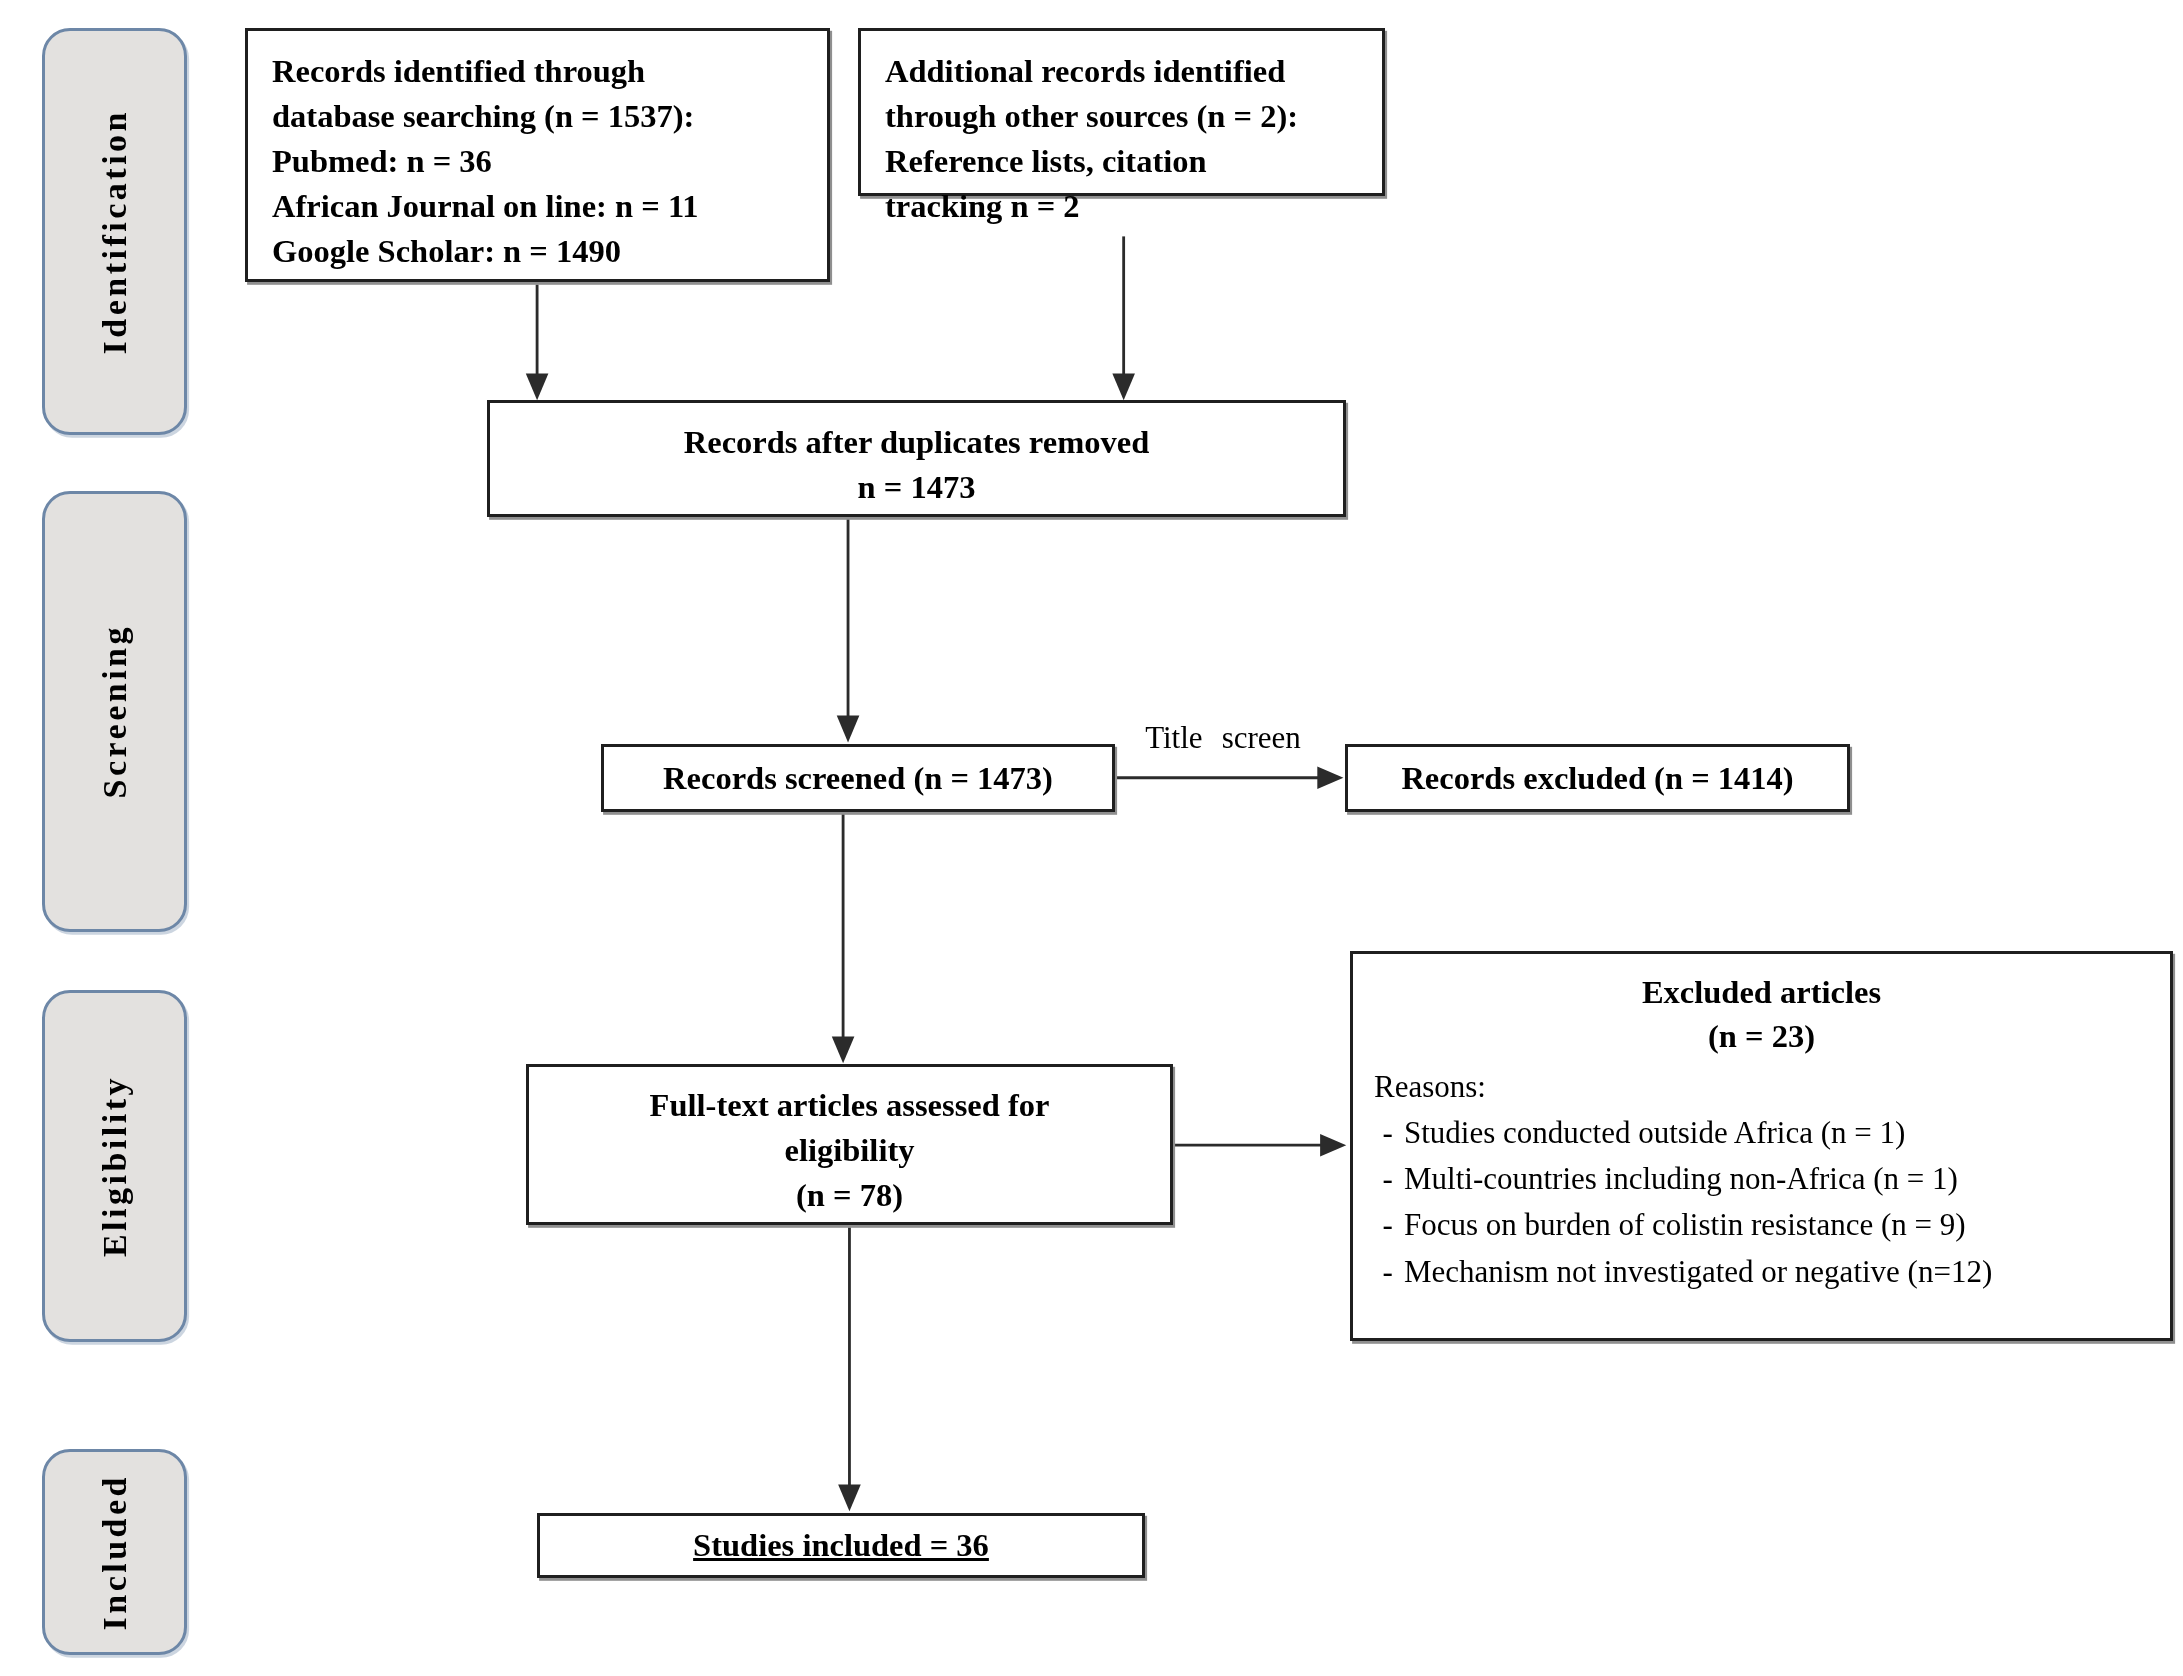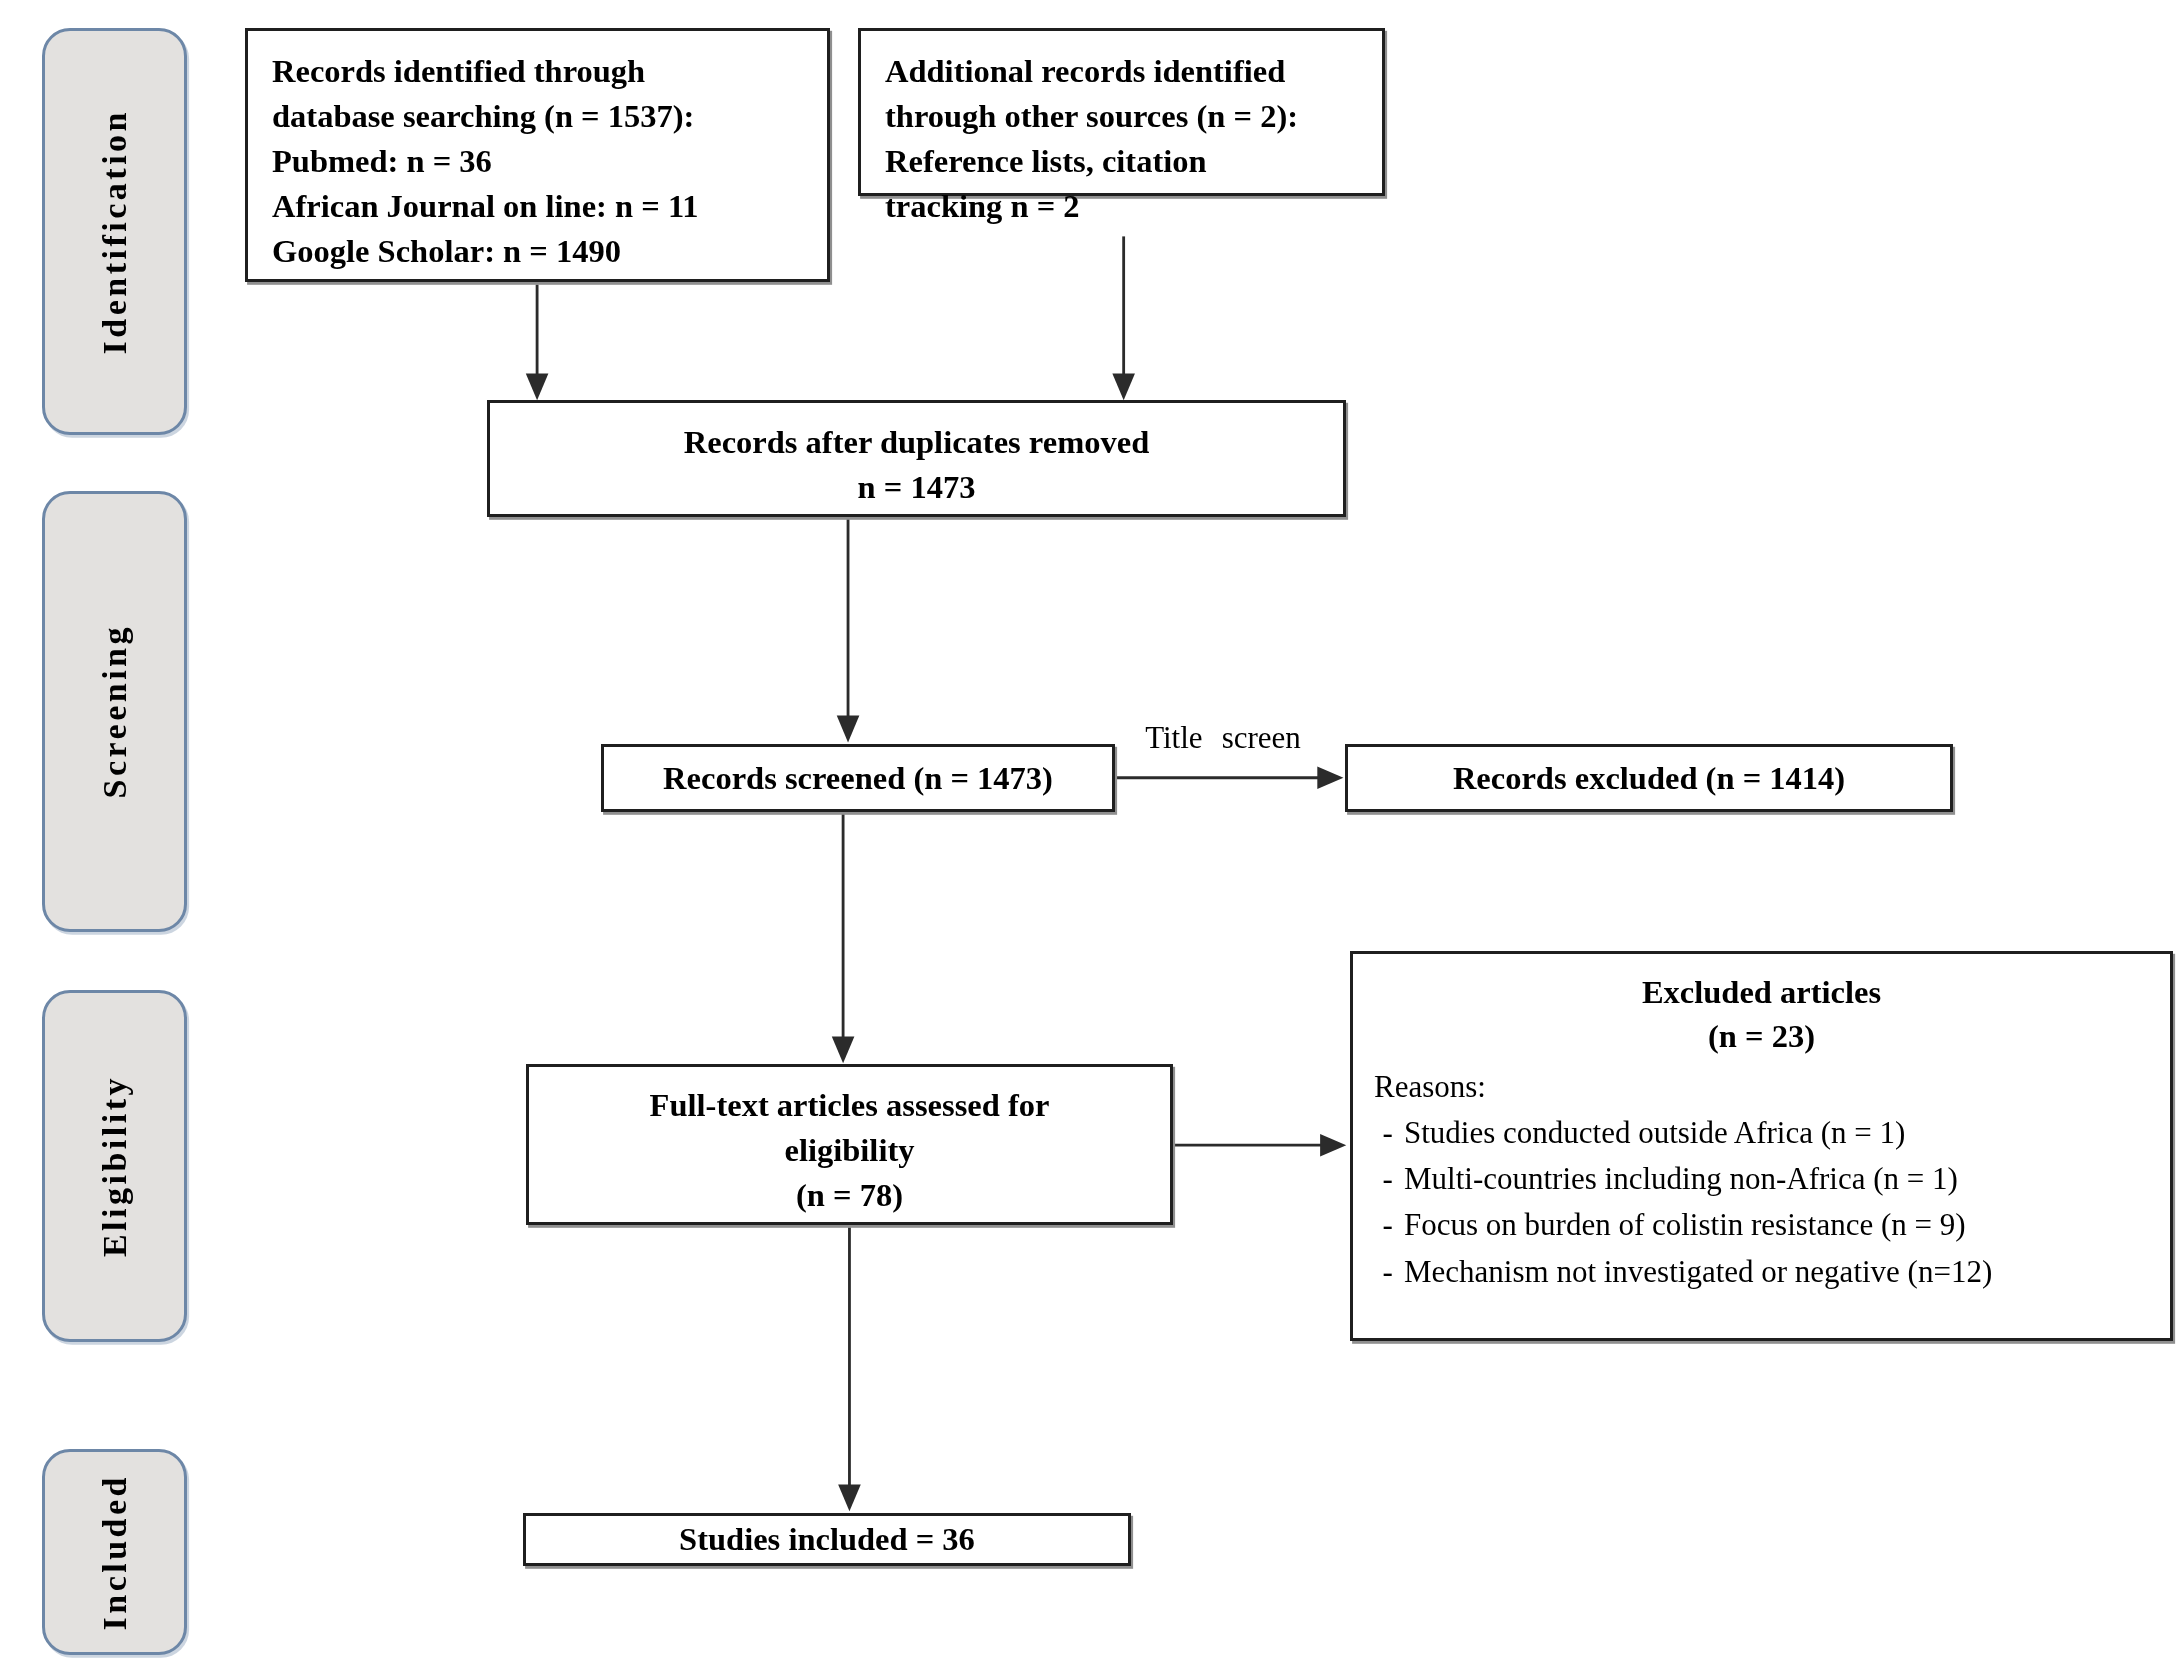--- a/index.html
+++ b/index.html
@@ -165,21 +165,21 @@
     <span class="pre-line">Records after duplicates removed
 n = 1473</span>
   </div>
 
   <div class="fbox bold center" style="left:601px; top:744px; width:514px; height:68px;">
     <span>Records screened (n = 1473)</span>
   </div>
 
   <div class="float-label" style="left:1110px; top:720px; width:226px;">Title screen</div>
 
-  <div class="fbox bold center" style="left:1345px; top:744px; width:608px; height:68px;">
+  <div class="fbox bold center" style="left:1345px; top:744px; width:505px; height:68px;">
     <span>Records excluded (n = 1414)</span>
   </div>
 
   <div class="fbox bold center" style="left:526px; top:1064px; width:647px; height:161px;">
     <span class="pre-line">Full-text articles assessed for
 eligibility
 (n = 78)</span>
   </div>
 
   <div class="fbox" style="left:1350px; top:951px; width:823px; height:390px; padding:17px 21px;">
@@ -197,18 +197,18 @@
     <div class="reason-row">
       <span class="reason-marker">-</span>
       <span class="reason-text">Focus on burden of colistin resistance (n = 9)</span>
     </div>
     <div class="reason-row">
       <span class="reason-marker">-</span>
       <span class="reason-text">Mechanism not investigated or negative (n=12)</span>
     </div>
   </div>
 
-  <div class="fbox bold center" style="left:523px; top:1513px; width:608px; height:53px;">
+  <div class="fbox bold center" style="left:537px; top:1513px; width:608px; height:65px;text-decoration:underline;">
     <span>Studies included = 36</span>
   </div>
 
 </div>
 
 
 </body></html>

